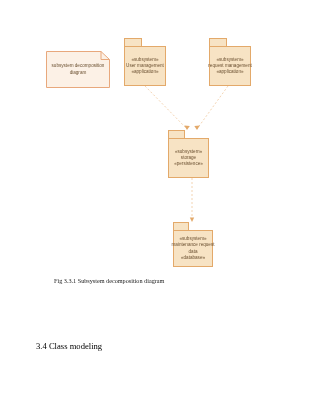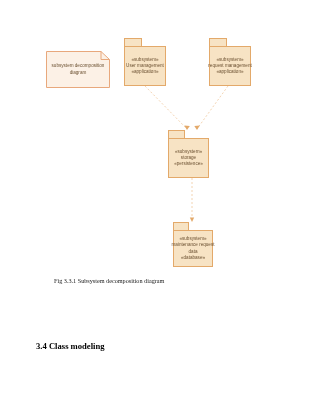--- a/index.html
+++ b/index.html
@@ -121,21 +121,21 @@
     line-height: 9px;
     color: #1a1a1a;
     white-space: nowrap;
   }
   #section-heading {
     position: absolute;
     left: 36px;
     top: 340px;
     font-family: "Liberation Serif", serif;
     font-size: 8.6px;
-    font-weight: bold;
+    font-weight: normal;
     line-height: 12px;
     color: #000000;
     white-space: nowrap;
   }
 </style>
 </head>
 <body>
 
 <div id="page">
 

